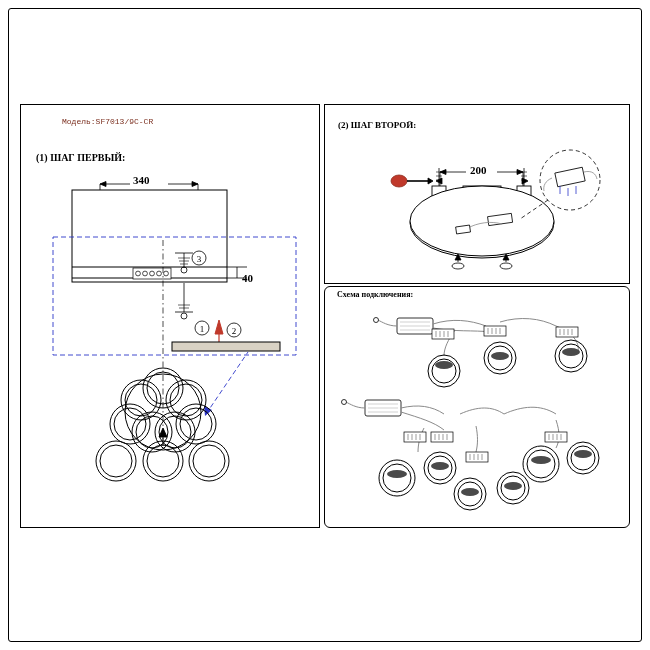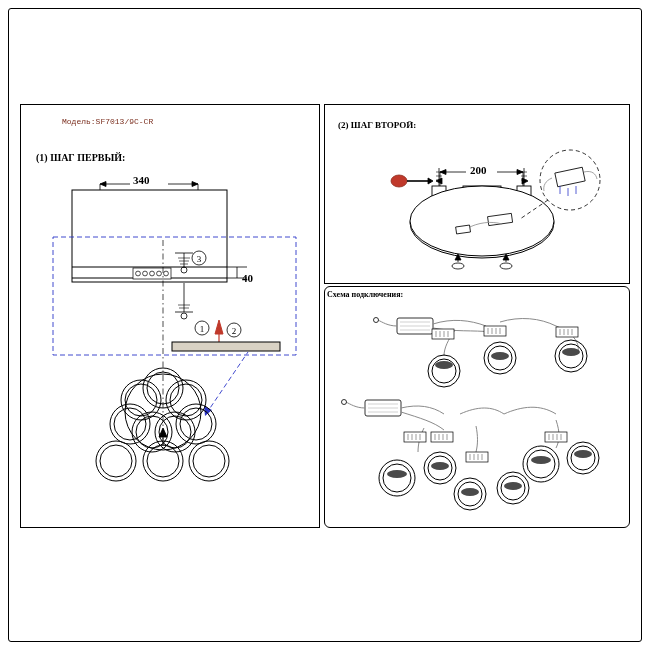--- a/index.html
+++ b/index.html
@@ -69,21 +69,21 @@
     font-size: 10px;
     font-weight: bold;
   }
   .step2-label {
     left: 338px;
     top: 120px;
     font-size: 9px;
     font-weight: bold;
   }
   .wiring-label {
-    left: 327px;
+    left: 337px;
     top: 290px;
     font-size: 8px;
     font-weight: bold;
   }
   .dim-text {
     font-size: 11px;
     font-family: "Liberation Serif", serif;
     font-weight: bold;
   }
   svg.overlay {

